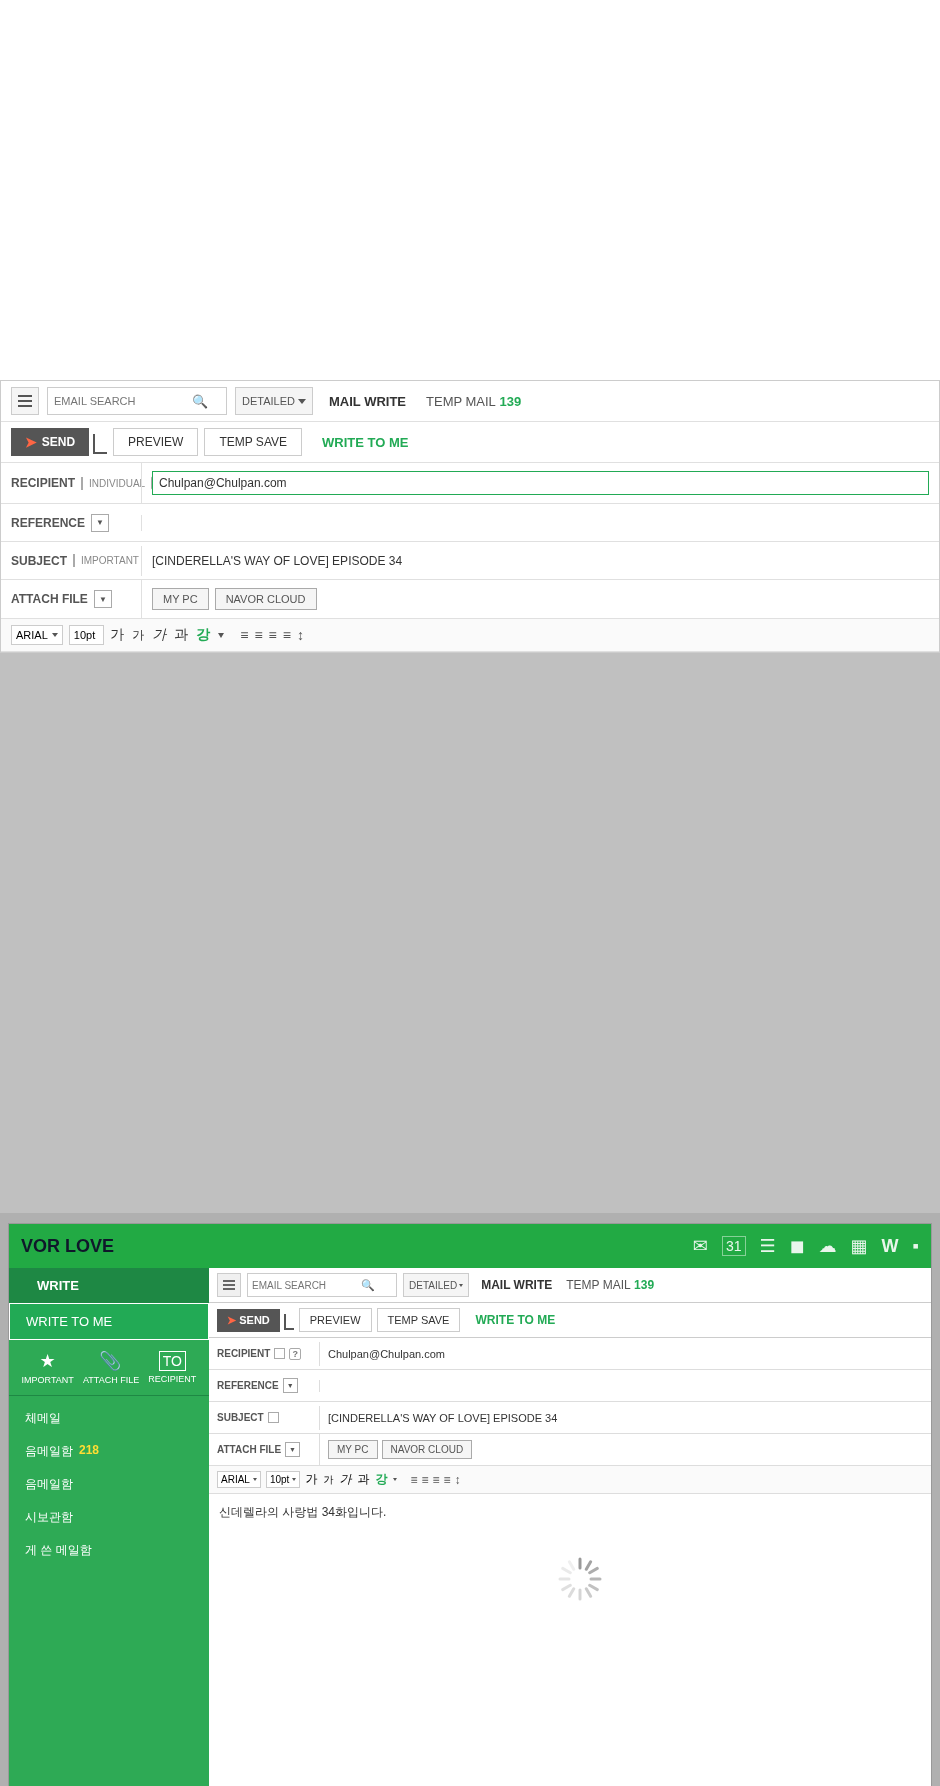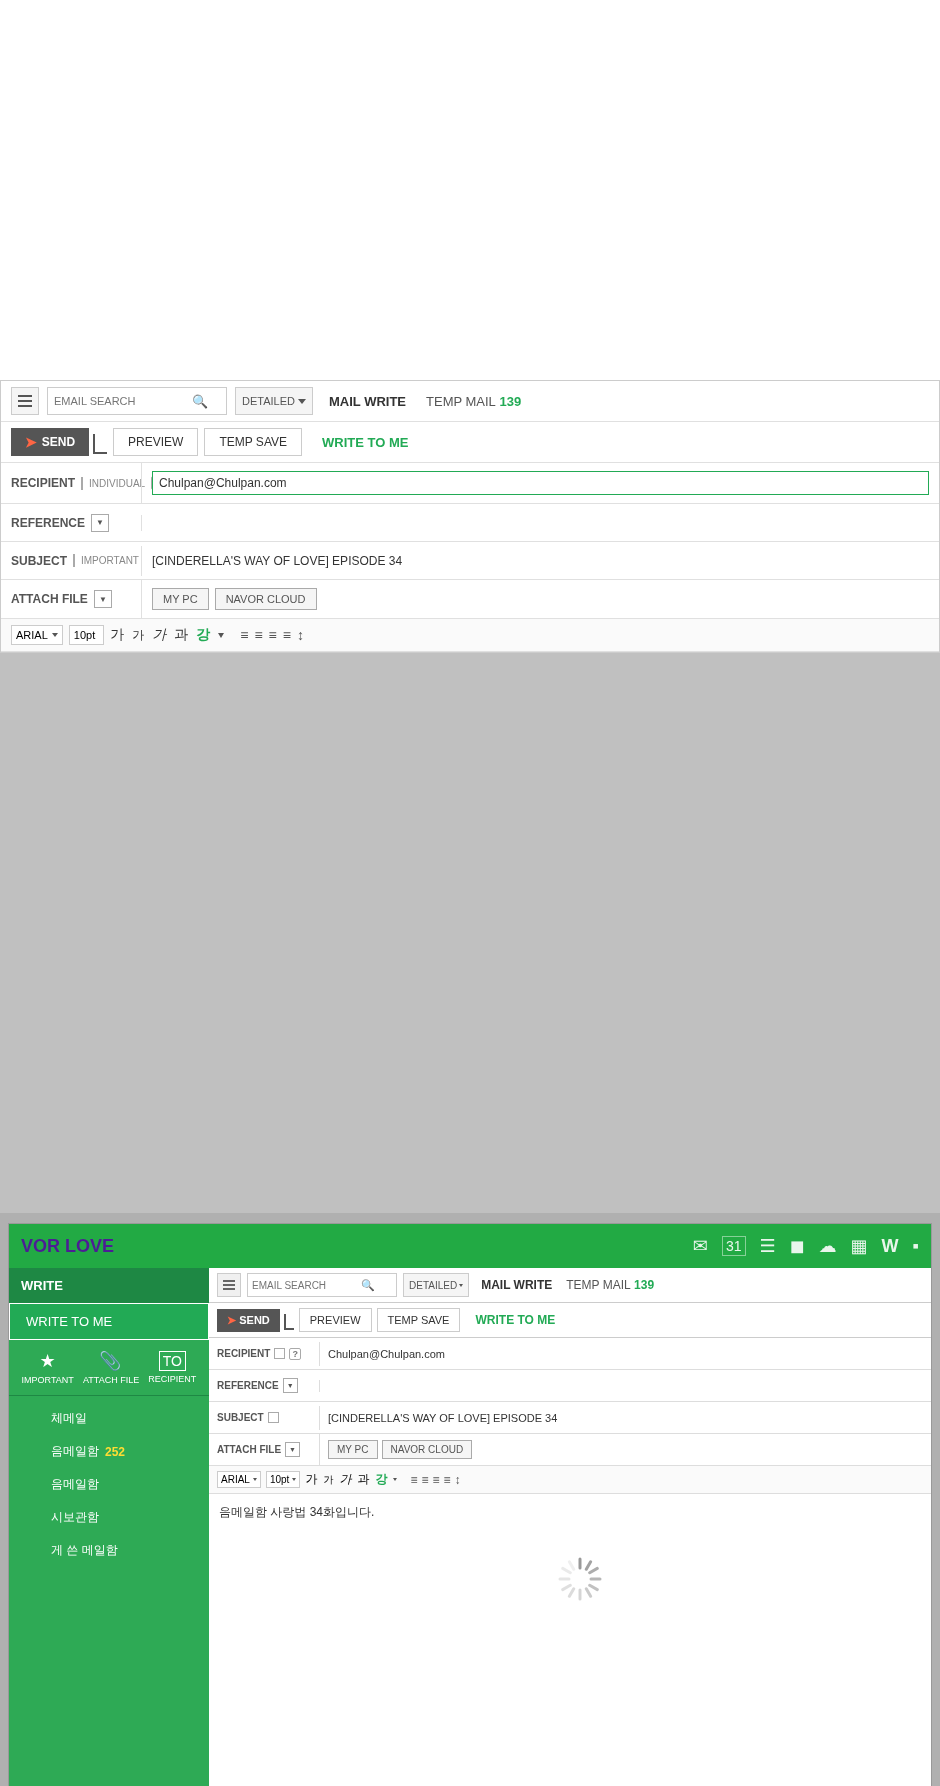--- a/index.html
+++ b/index.html
@@ -336,21 +336,21 @@
       justify-content: space-between;
       padding: 6px 12px;
       height: 44px;
     }
     .app-logo {
       font-size: 18px;
       font-weight: bold;
       color: #fff;
     }
     .app-logo span {
-      color: #4c1d95;
+      color: #0f172a;
     }
     .app-header-icons {
       display: flex;
       gap: 14px;
       align-items: center;
     }
     .app-header-icon {
       color: #fff;
       font-size: 18px;
       cursor: pointer;
@@ -370,21 +370,21 @@
       min-width: 200px;
       color: #fff;
       padding: 0;
     }
     .sidebar-write-btn {
       background: #1e8844;
       color: #fff;
       border: none;
       font-size: 13px;
       font-weight: bold;
-      padding: 10px 12px;
+      padding: 10px 28px;
       cursor: pointer;
       width: 100%;
       text-align: left;
     }
     .sidebar-write-to-me-btn {
       background: #22aa55;
       color: #fff;
       border: 1px solid #fff;
       font-size: 13px;
       padding: 10px 16px;
@@ -413,23 +413,21 @@
     }
     .sidebar-menu {
       padding: 6px 0;
     }
     .sidebar-menu-item {
       padding: 8px 16px;
       font-size: 12px;
       color: #fff;
       cursor: pointer;
       display: flex;
-      align-items: center;
       gap: 6px;
-      margin-left: 26px;
     }
     .sidebar-menu-item .count {
       color: #ffdd33;
       font-weight: bold;
     }
 
     
     .app-main {
       flex: 1;
       background: #f0f0f0;
@@ -728,21 +726,21 @@
             <span>RECIPIENT</span>
           </div>
         </div>
 
         <div class="sidebar-menu">
           <div class="sidebar-menu-item">
             <span>체메일</span>
           </div>
           <div class="sidebar-menu-item">
             <span>음메일함</span>
-            <span class="count">252</span>
+            <span class="count">218</span>
           </div>
           <div class="sidebar-menu-item">
             <span>음메일함</span>
           </div>
           <div class="sidebar-menu-item">
             <span>시보관함</span>
           </div>
           <div class="sidebar-menu-item">
             <span>게 쓴 메일함</span>
           </div>
@@ -840,21 +838,21 @@
           <div class="app-align-btns">
             <button class="app-align-btn">≡</button>
             <button class="app-align-btn">≡</button>
             <button class="app-align-btn">≡</button>
             <button class="app-align-btn">≡</button>
             <button class="app-align-btn">↕</button>
           </div>
         </div>
 
         <div class="app-editor-body" style="position:relative;">
-          <span>음메일함 사랑법 34화입니다.</span>
+          <span>신데렐라의 사랑법 34화입니다.</span>
           
           <div style="position:absolute;top:60px;left:50%;transform:translateX(-30%);">
             <svg width="50" height="50" viewBox="0 0 50 50">
               <line x1="25" y1="5" x2="25" y2="14" stroke="#999" stroke-width="3" stroke-linecap="round" opacity="1.0"></line>
               <line x1="35.6" y1="7.7" x2="31.3" y2="15.3" stroke="#999" stroke-width="3" stroke-linecap="round" opacity="0.9"></line>
               <line x1="42.3" y1="14.4" x2="34.7" y2="18.7" stroke="#999" stroke-width="3" stroke-linecap="round" opacity="0.8"></line>
               <line x1="45" y1="25" x2="36" y2="25" stroke="#999" stroke-width="3" stroke-linecap="round" opacity="0.7"></line>
               <line x1="42.3" y1="35.6" x2="34.7" y2="31.3" stroke="#999" stroke-width="3" stroke-linecap="round" opacity="0.6"></line>
               <line x1="35.6" y1="42.3" x2="31.3" y2="34.7" stroke="#999" stroke-width="3" stroke-linecap="round" opacity="0.5"></line>
               <line x1="25" y1="45" x2="25" y2="36" stroke="#999" stroke-width="3" stroke-linecap="round" opacity="0.4"></line>

